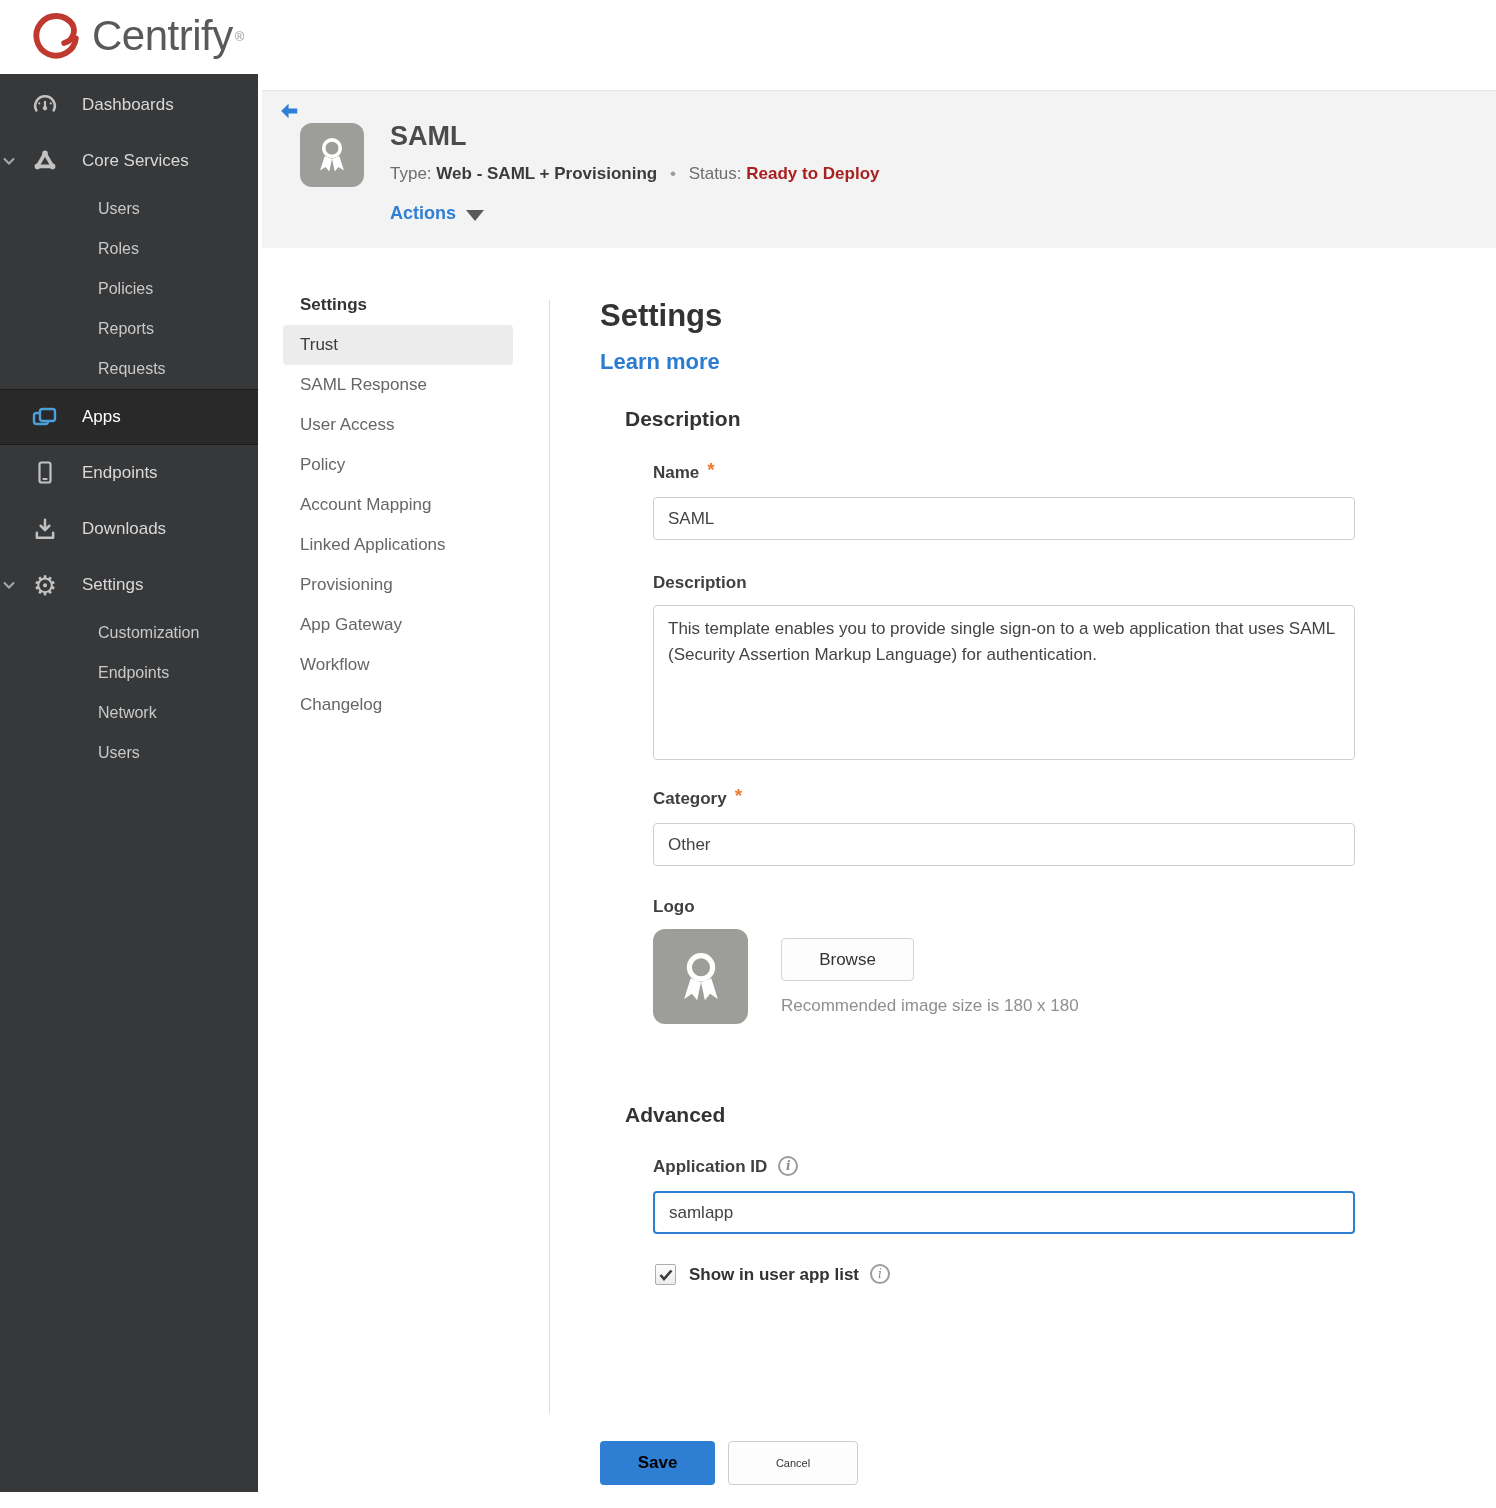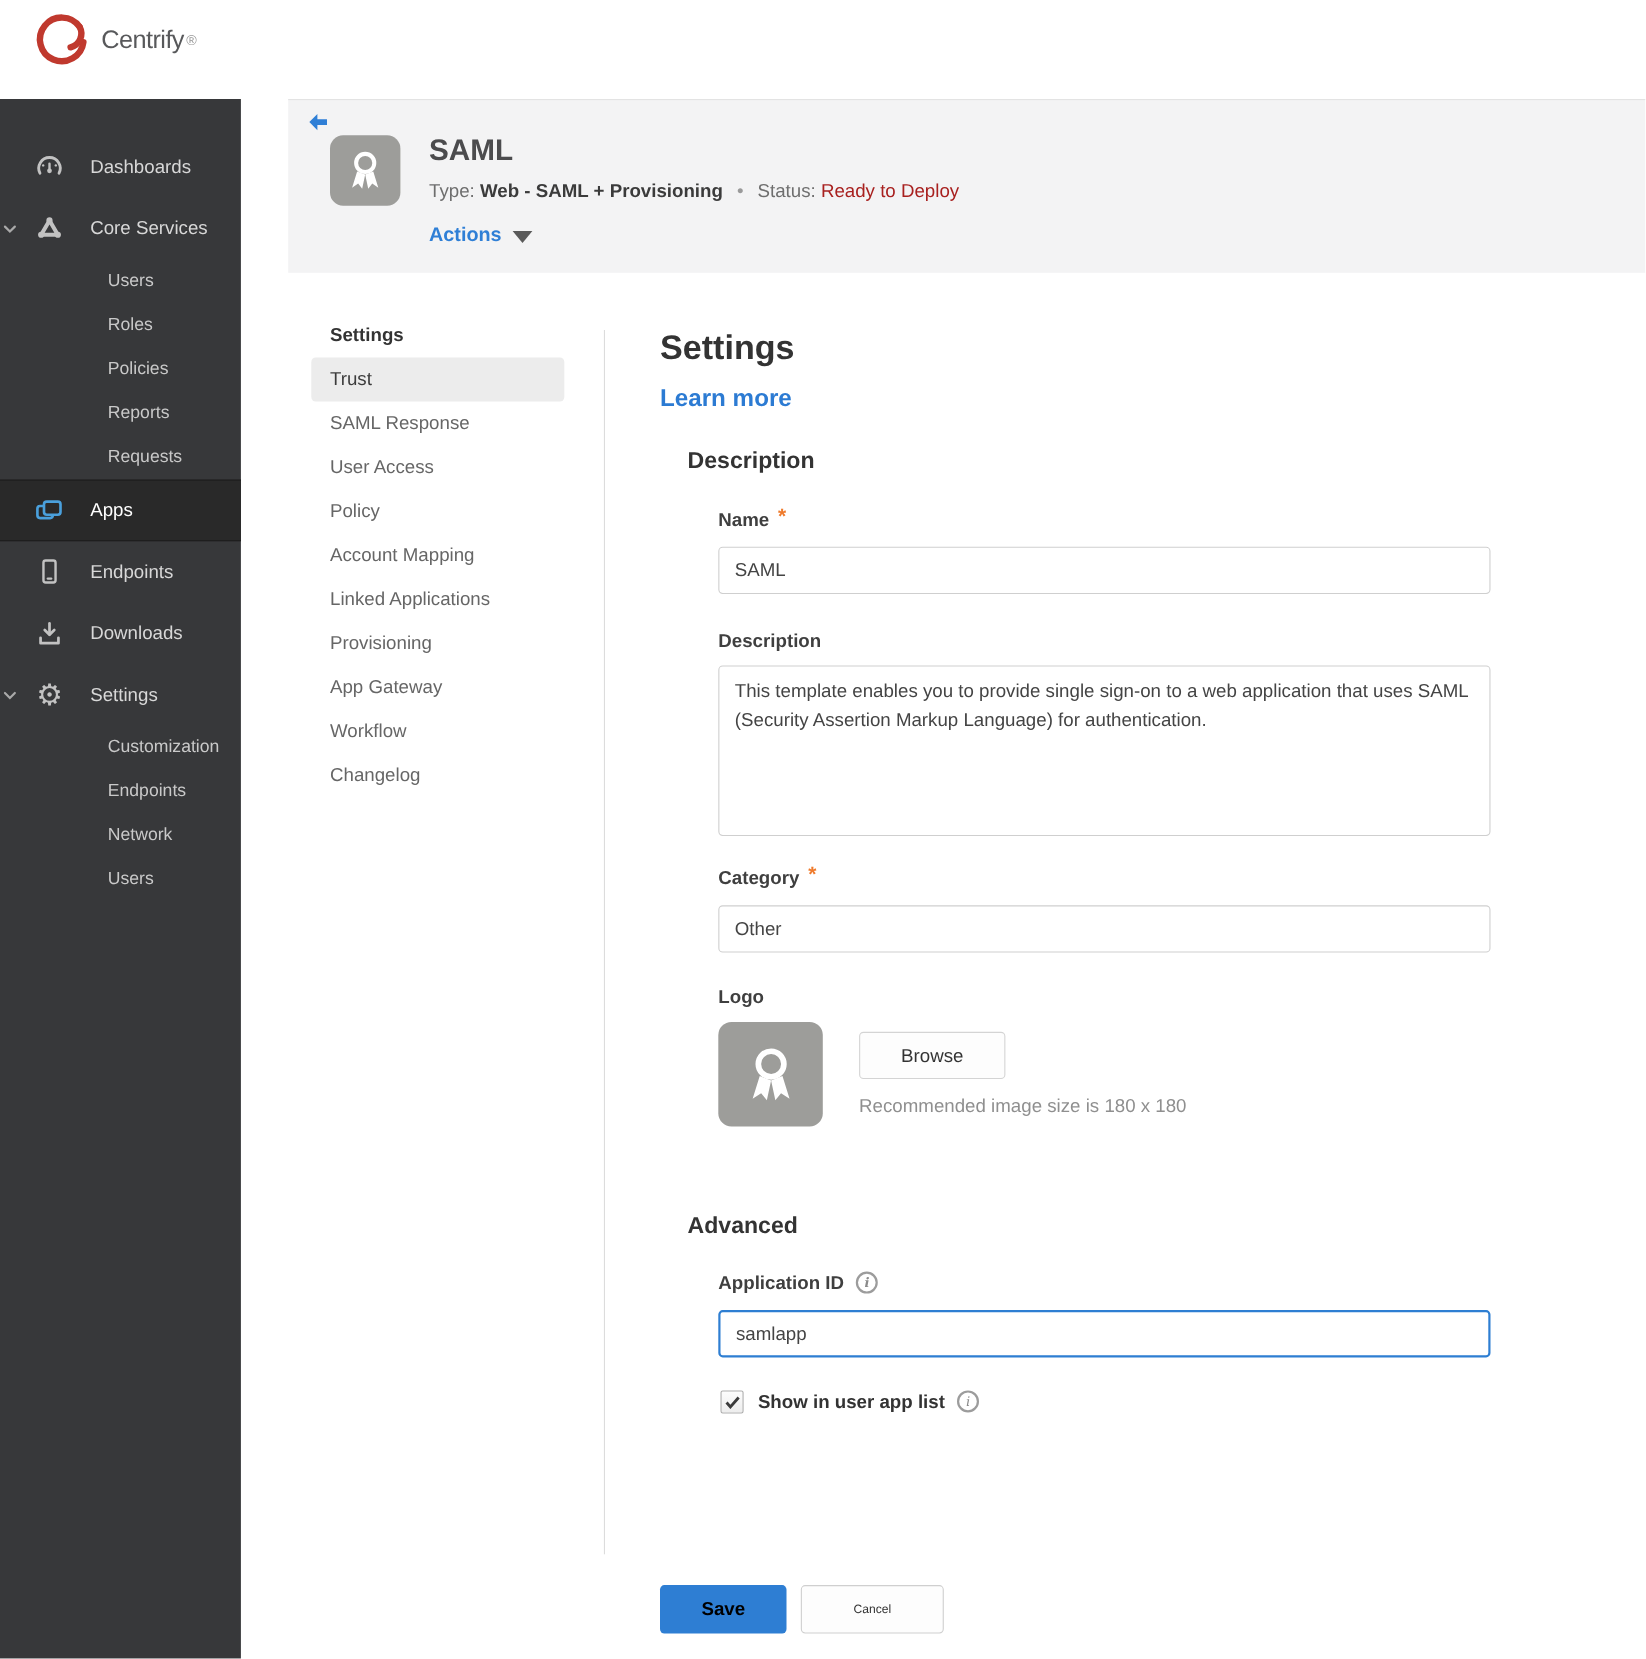--- a/index.html
+++ b/index.html
@@ -3,46 +3,46 @@
 <meta charset="utf-8">
 <style>
   * { margin:0; padding:0; box-sizing:border-box; }
   html,body { background:#fff; font-family:"Liberation Sans", sans-serif; }
   .screen { position:relative; width:1496px; height:1508px; background:#fff; overflow:hidden; }
 
   
   .topbar { position:absolute; left:0; top:0; width:1496px; height:90px; background:#fff; }
   .brand { position:absolute; left:28px; top:8px; display:flex; align-items:center; }
   .brand svg { width:56px; height:56px; }
-  .brand-name { font-size:23px; color:#58595b; letter-spacing:-0.5px; margin-left:8px; }
+  .brand-name { font-size:42px; color:#58595b; letter-spacing:-0.5px; margin-left:8px; }
   .brand-tm { font-size:13px; color:#9a9a9a; vertical-align:18px; margin-left:2px; }
 
   
-  .sidebar { position:absolute; left:0; top:90px; width:219px; height:1418px; background:#37383a; padding-top:34px; }
+  .sidebar { position:absolute; left:0; top:74px; width:258px; height:1418px; background:#37383a; padding-top:3px; }
   .nav-item { display:flex; align-items:center; position:relative; cursor:pointer; }
   .nav-item.top { height:56px; }
   .nav-item.sub { height:40px; }
   .nav-item .chev { position:absolute; left:3px; width:14px; height:14px; display:flex; align-items:center; }
   .nav-icon { width:30px; display:flex; justify-content:center; align-items:center; margin-left:30px; color:#c2c2c2; }
   .nav-icon svg { display:block; }
   .nav-icon.gear { font-family:"DejaVu Sans", sans-serif; font-size:27px; line-height:27px; color:#c2c2c2; }
   .nav-label { margin-left:22px; font-size:17px; color:#d8d8d8; }
   .nav-item.sub .nav-label { margin-left:98px; font-size:16px; color:#c9c9c9; }
   .nav-item.selected { background:#292929; border-top:1px solid #1d1d1d; border-bottom:1px solid #1d1d1d; }
   .nav-item.selected .nav-label { color:#ffffff; font-weight:normal; }
 
   
   .app-header { position:absolute; left:262px; top:90px; width:1234px; height:158px; background:#f3f3f4; border-top:1px solid #e3e3e3; }
   .back-btn { position:absolute; left:16px; top:9px; width:22px; height:22px; cursor:pointer; }
   .app-logo { position:absolute; left:38px; top:32px; width:64px; height:64px; background:#9d9d9a; border-radius:12px; display:flex; align-items:center; justify-content:center; }
   .app-title { position:absolute; left:128px; top:30px; font-size:27px; font-weight:bold; color:#4b4b4d; }
   .app-meta { position:absolute; left:128px; top:73px; font-size:17px; color:#6e6e6e; }
   .app-meta b { color:#3b3b3b; }
   .app-meta .sep { color:#9a9a9a; margin:0 8px; }
-  .app-meta .status-val { color:#a8201f; font-weight:normal; }
+  .app-meta .status-val { color:#a8201f; font-weight:bold; }
   .actions-link { position:absolute; left:128px; top:112px; font-size:18px; font-weight:bold; color:#2f7fd6; cursor:pointer; display:flex; align-items:center; }
   .actions-caret { width:0; height:0; border-left:9px solid transparent; border-right:9px solid transparent; border-top:11px solid #5a5a5a; margin-left:10px; margin-top:3px; }
 
   
   .subnav { position:absolute; left:283px; top:295px; width:230px; }
   .subnav-heading { font-size:17px; font-weight:bold; color:#333; padding:0 0 10px 17px; }
   .subnav-item { height:40px; display:flex; align-items:center; padding-left:17px; font-size:17px; color:#666; border-radius:4px; cursor:pointer; }
   .subnav-item.selected { background:#ececec; color:#3c3c3c; }
   .subnav-divider { position:absolute; left:549px; top:300px; width:1px; height:1113px; background:#dcdcdc; }
 

